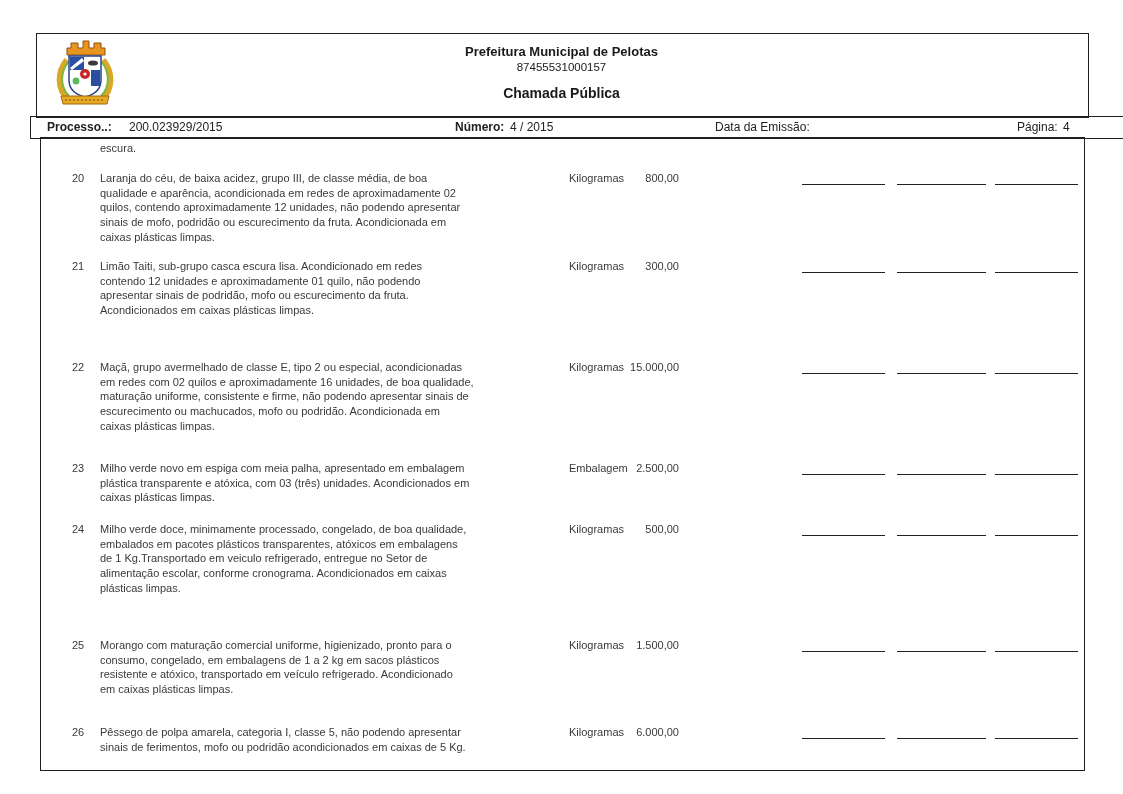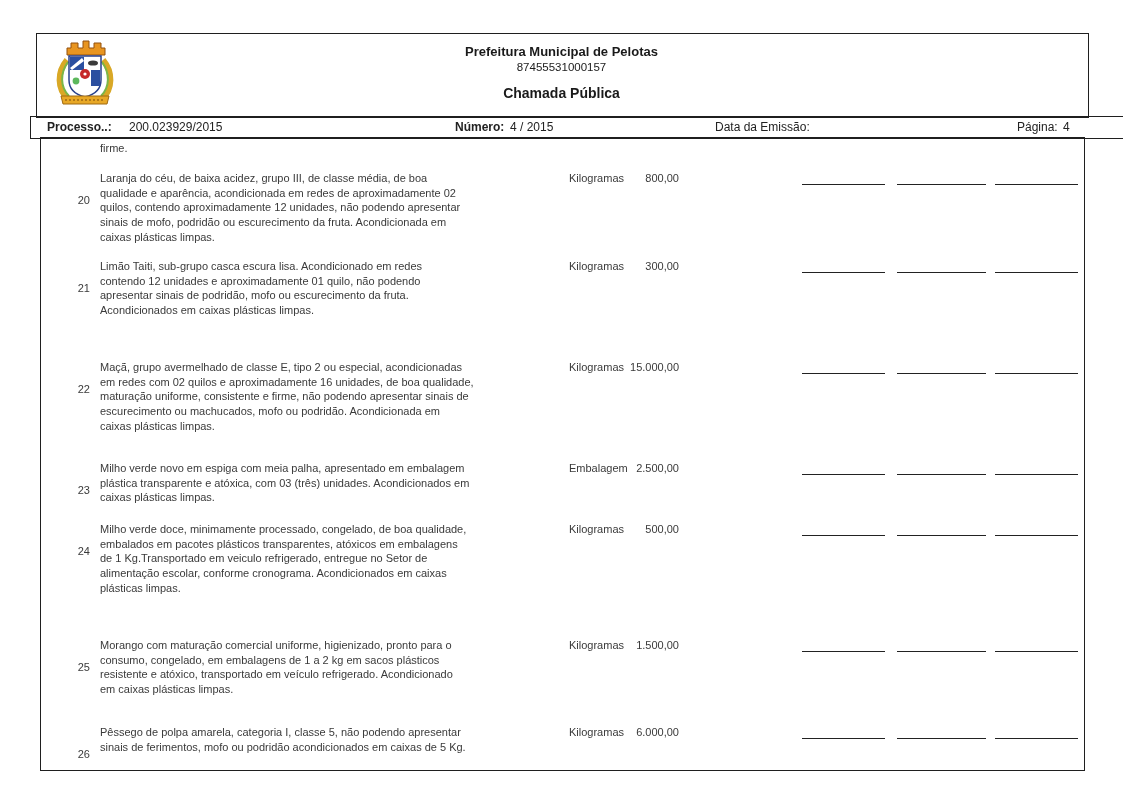--- a/index.html
+++ b/index.html
@@ -19,21 +19,21 @@
   #process-bar span{position:absolute;top:3px;white-space:nowrap;}
   .b{font-weight:bold;}
   #p-lab{left:16px}#p-val{left:98px}
   #n-lab{left:424px}#n-val{left:479px}
   #e-lab{left:684px}
   #pg-lab{left:986px}#pg-val{left:1032px}
   
   #body-box{position:absolute;left:40px;top:137px;width:1043px;height:632px;border:1px solid #1f1f1f;}
   
   .row{position:absolute;left:0;width:1123px;font-size:11px;line-height:14.7px;color:#3a3a3a;}
-  .num{position:absolute;left:66px;width:24px;text-align:right;margin-top:22px;}
+  .num{position:absolute;left:66px;width:24px;text-align:center;}
   .desc{position:absolute;left:100px;width:440px;white-space:pre-line;}
   .unit{position:absolute;left:569px;}
   .qty{position:absolute;left:602px;width:77px;text-align:right;}
   .blank{position:absolute;top:13px;height:0;border-bottom:1px solid #222;}
   .bl1{left:802px;width:83px}
   .bl2{left:897px;width:89px}
   .bl3{left:995px;width:83px}
   .r-cont{top:141px}
   .r20{top:171px}.r21{top:259px}.r22{top:360px}.r23{top:461px}
   .r24{top:522px}.r25{top:638px}.r26{top:725px}
@@ -75,21 +75,21 @@
   <span id="n-lab" class="b">Número:</span>
   <span id="n-val">4 / 2015</span>
   <span id="e-lab">Data da Emissão:</span>
   <span id="pg-lab">Página:</span>
   <span id="pg-val">4</span>
 </div>
 
 <div id="body-box"></div>
 
 <div class="row r-cont">
-  <span class="desc">firme.</span>
+  <span class="desc">escura.</span>
 </div>
 
 <div class="row r20">
   <span class="num">20</span>
   <span class="desc">Laranja do céu, de baixa acidez, grupo III, de classe média, de boa
 qualidade e aparência, acondicionada em redes de aproximadamente 02
 quilos, contendo aproximadamente 12 unidades, não podendo apresentar
 sinais de mofo, podridão ou escurecimento da fruta. Acondicionada em
 caixas plásticas limpas.</span>
   <span class="unit">Kilogramas</span>

